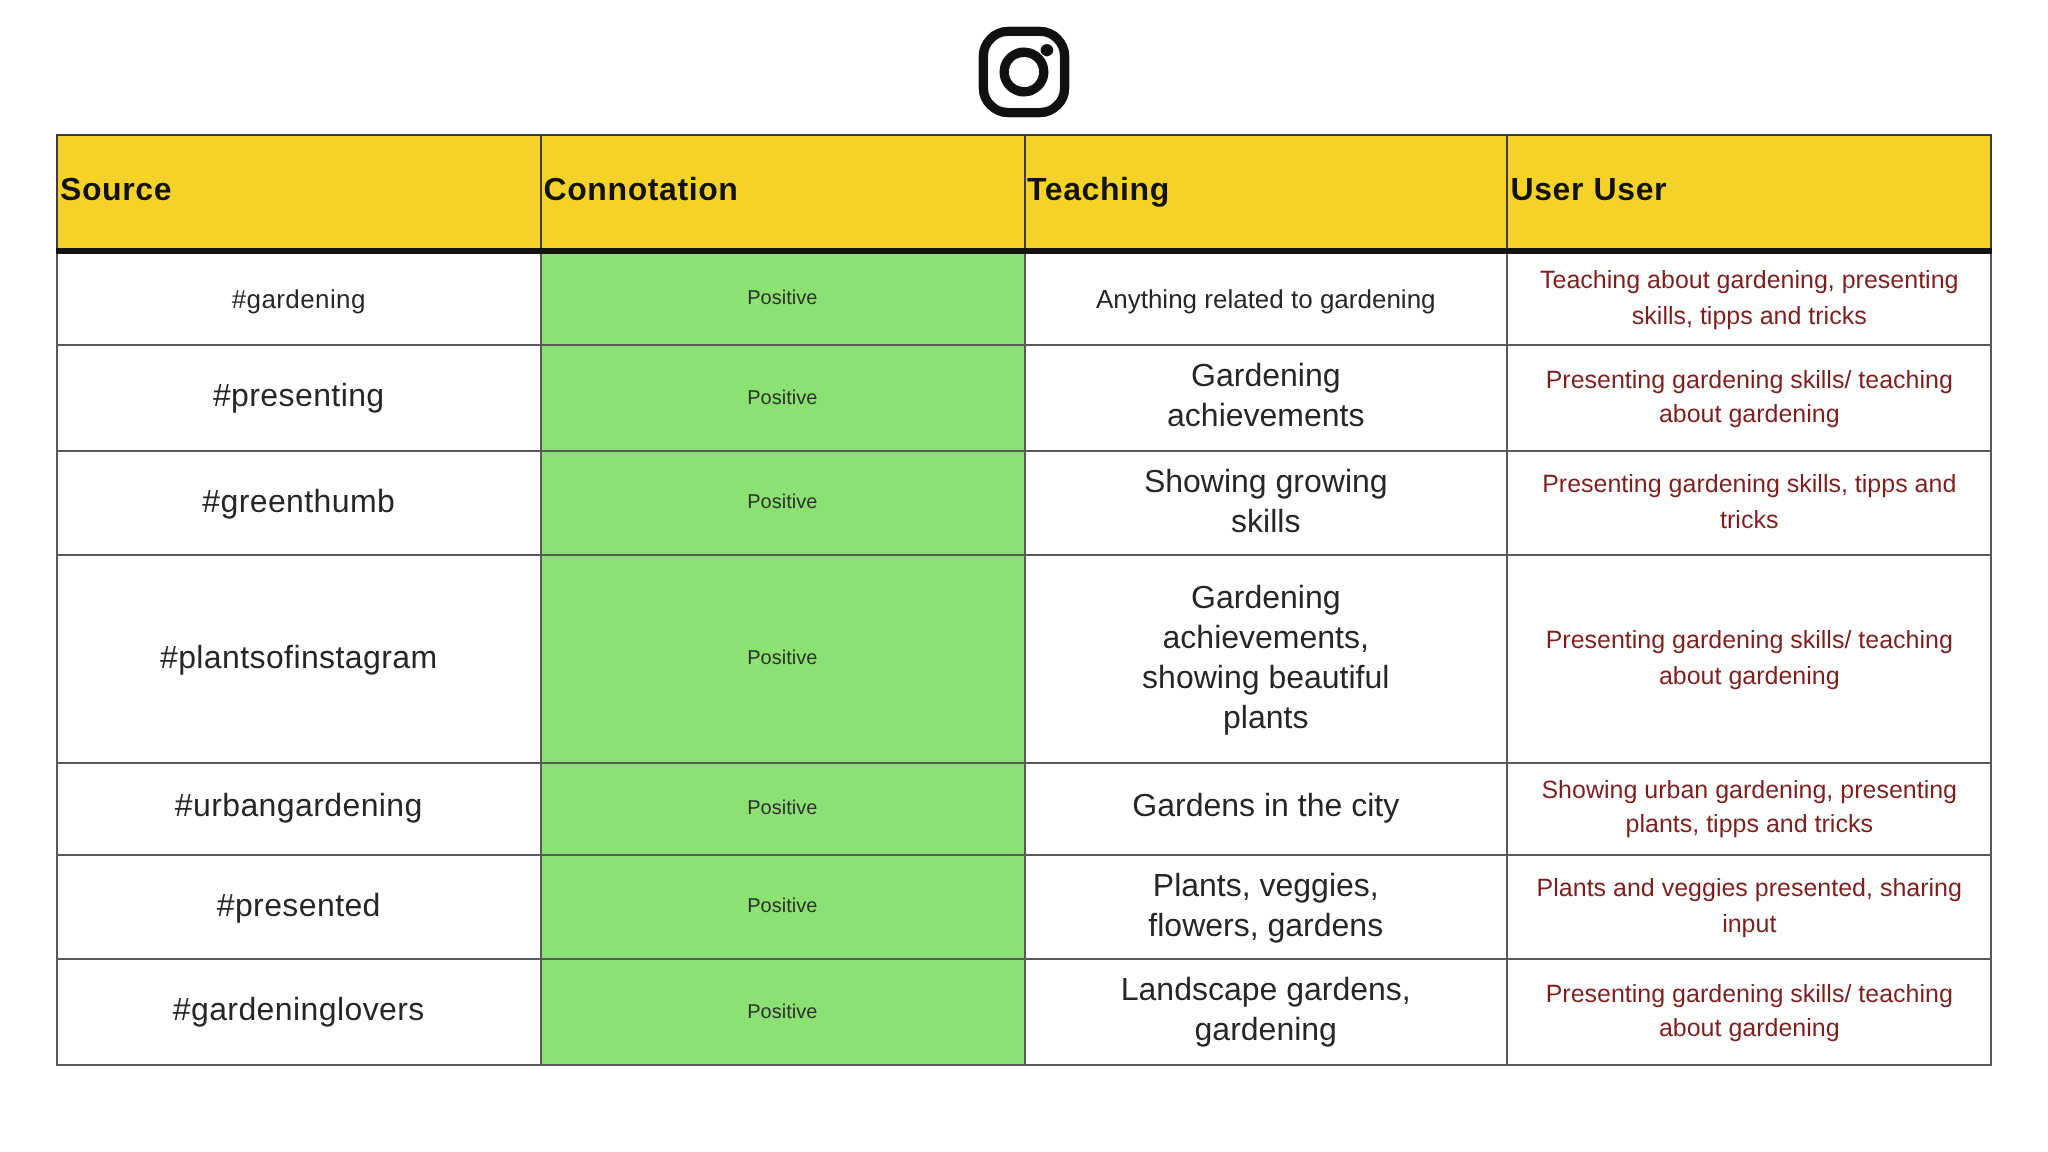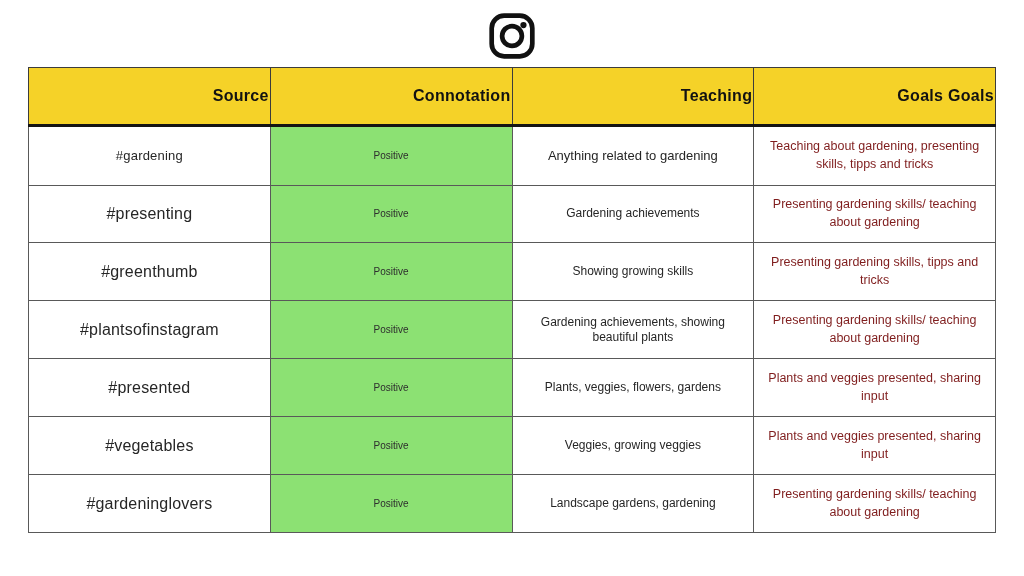--- a/index.html
+++ b/index.html
@@ -32,38 +32,38 @@
   }
   th {
     background: var(--header-bg, #F5D228);
     color: #121212;
     font-size: 16px;
     font-weight: bold;
     letter-spacing: 0.3px;
     height: 54px;
     border: 1px solid #3c3c3c;
     border-bottom: 3px solid #141414;
-    text-align: right;
+    text-align: left;
     vertical-align: middle;
   }
   td {
     border: 1px solid #595959;
     text-align: center;
     vertical-align: middle;
     color: #262626;
   }
   td.cell-source { font-size: 16px; letter-spacing: 0.2px; }
   td.cell-conn {
     background: var(--positive-bg, #8CE173);
     font-size: 10px;
     color: #2e2e2e;
   }
   td.cell-content {
-    font-size: 12px;
-    padding: 0 28px;
+    font-size: 16px;
+    padding: 0 44px;
     line-height: 1.25;
   }
   td.cell-goals {
     font-size: 12.5px;
     padding: 0 10px;
     line-height: 1.4;
     color: #7f1d1d;
   }
   tr.row-first td.cell-source { font-size: 13px; }
   tr.row-first td.cell-content { font-size: 13px; padding: 0 0; }
@@ -80,21 +80,21 @@
       <circle cx="35" cy="13.5" r="3" fill="#111111"></circle>
     </svg>
   </div>
 
   <table class="hashtag-table">
     <thead>
       <tr>
         <th>Source</th>
         <th>Connotation</th>
         <th>Teaching</th>
-        <th>Goals Goals</th>
+        <th>User User</th>
       </tr>
     </thead>
     <tbody>
       <tr class="row-first">
         <td class="cell-source">#gardening</td>
         <td class="cell-conn">Positive</td>
         <td class="cell-content">Anything related to gardening</td>
         <td class="cell-goals">Teaching about gardening, presenting skills, tipps and tricks</td>
       </tr>
       <tr>
@@ -109,29 +109,29 @@
         <td class="cell-content">Showing growing skills</td>
         <td class="cell-goals">Presenting gardening skills, tipps and tricks</td>
       </tr>
       <tr>
         <td class="cell-source">#plantsofinstagram</td>
         <td class="cell-conn">Positive</td>
         <td class="cell-content">Gardening achievements, showing beautiful plants</td>
         <td class="cell-goals">Presenting gardening skills/ teaching about gardening</td>
       </tr>
       <tr>
+        <td class="cell-source">#urbangardening</td>
+        <td class="cell-conn">Positive</td>
+        <td class="cell-content">Gardens in the city</td>
+        <td class="cell-goals">Showing urban gardening, presenting plants, tipps and tricks</td>
+      </tr>
+      <tr>
         <td class="cell-source">#presented</td>
         <td class="cell-conn">Positive</td>
         <td class="cell-content">Plants, veggies, flowers, gardens</td>
-        <td class="cell-goals">Plants and veggies presented, sharing input</td>
-      </tr>
-      <tr>
-        <td class="cell-source">#vegetables</td>
-        <td class="cell-conn">Positive</td>
-        <td class="cell-content">Veggies, growing veggies</td>
         <td class="cell-goals">Plants and veggies presented, sharing input</td>
       </tr>
       <tr>
         <td class="cell-source">#gardeninglovers</td>
         <td class="cell-conn">Positive</td>
         <td class="cell-content">Landscape gardens, gardening</td>
         <td class="cell-goals">Presenting gardening skills/ teaching about gardening</td>
       </tr>
     </tbody>
   </table>

